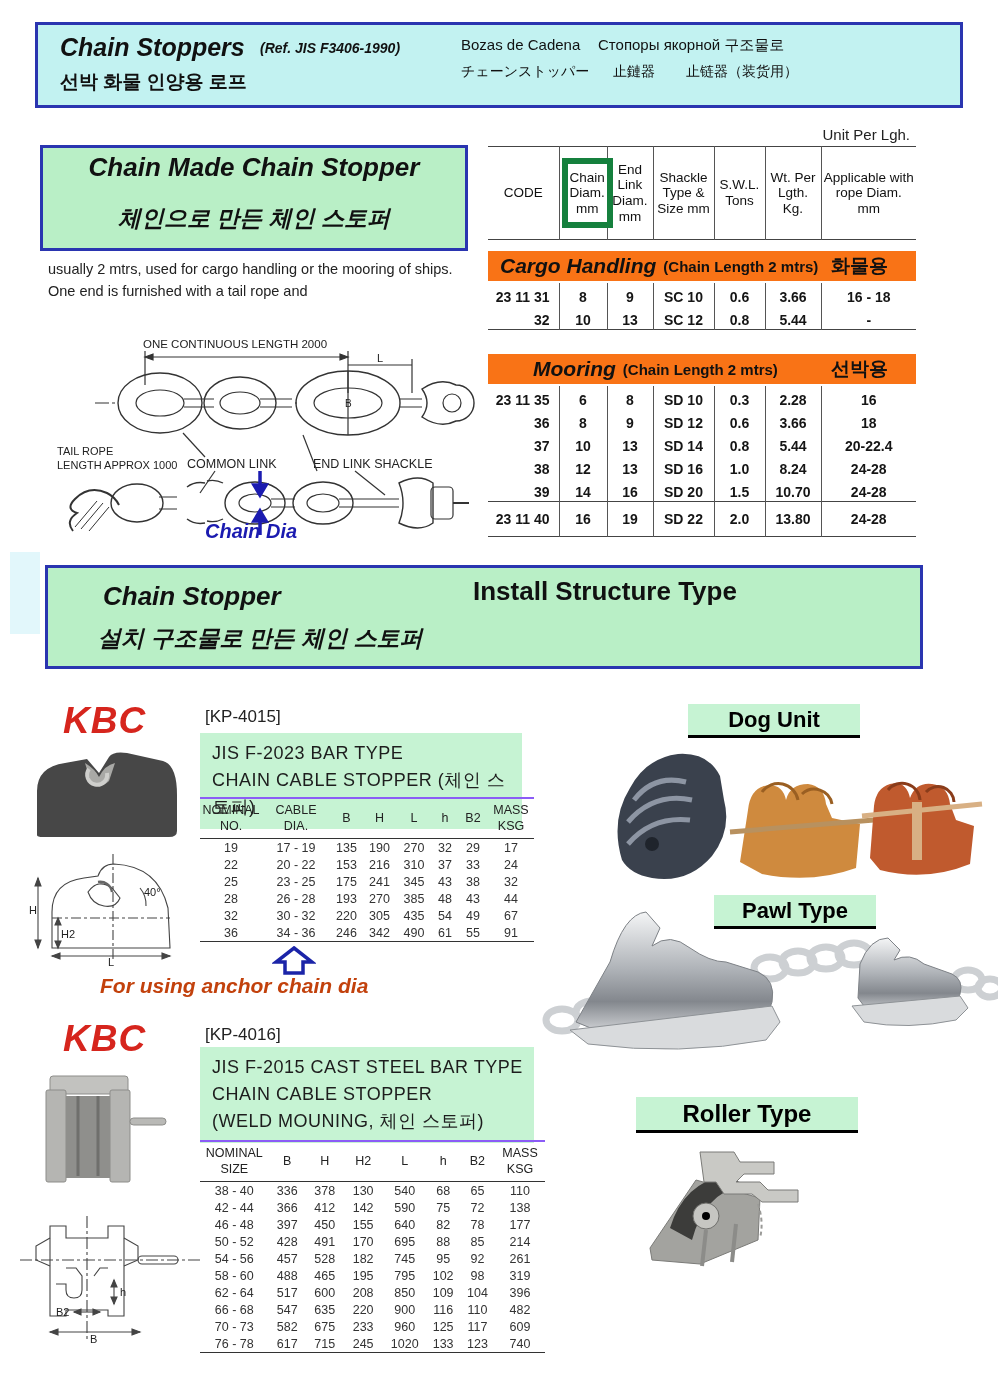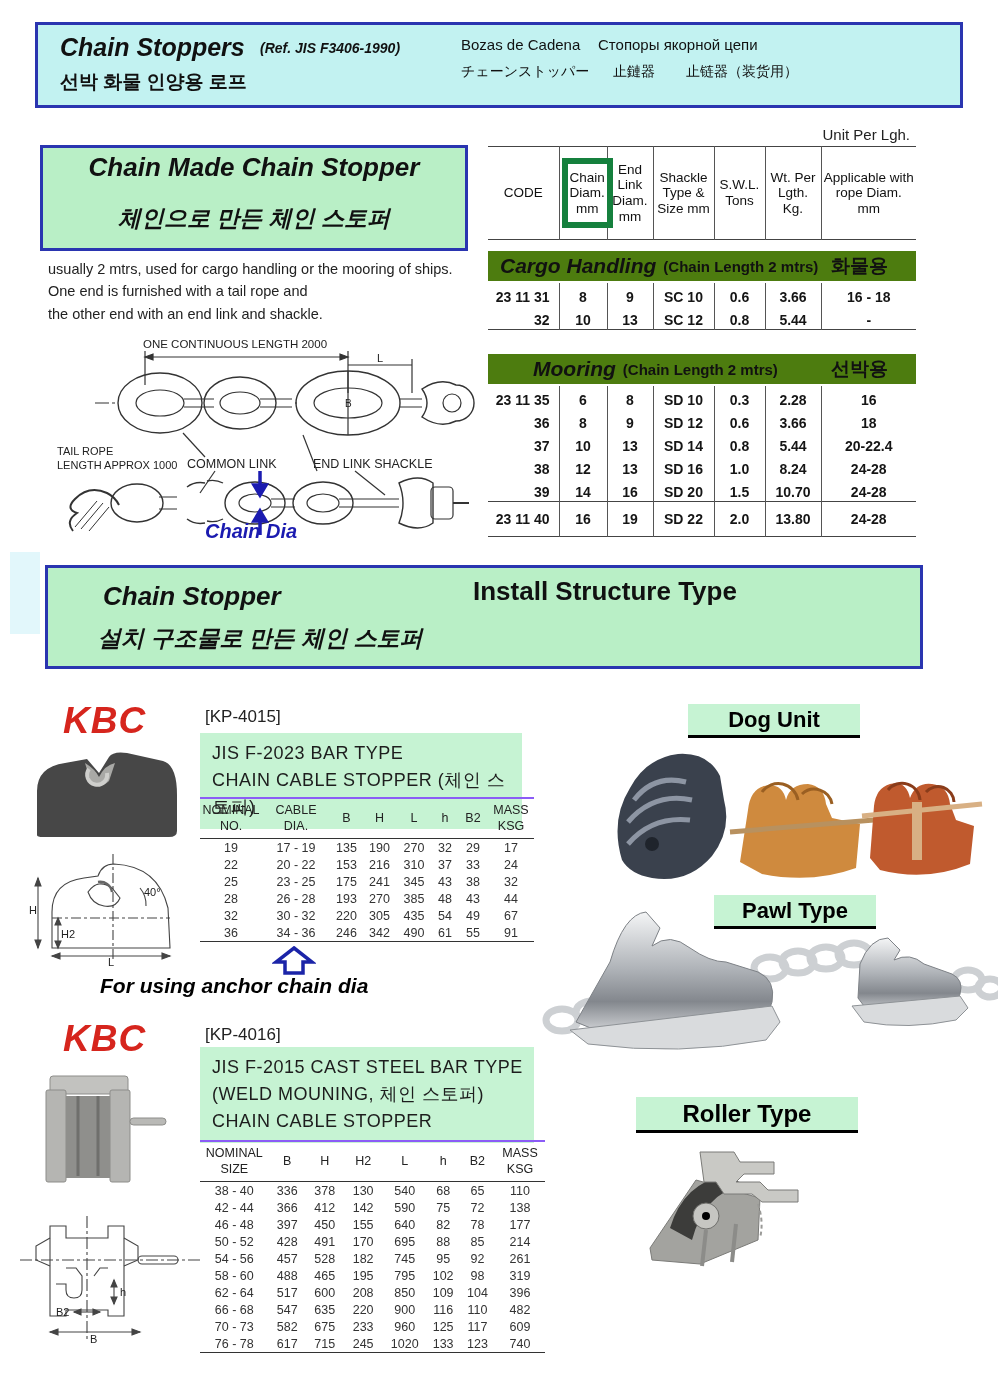--- a/index.html
+++ b/index.html
@@ -20,21 +20,21 @@
 
   
   .unit-lbl{position:absolute;left:805px;top:126px;width:105px;text-align:right;font-size:15px;color:#222;}
   .spec{position:absolute;left:488px;top:146px;width:428px;font-size:13.5px;}
   table.sp{border-collapse:collapse;width:100%;table-layout:fixed;}
   table.sp th,table.sp td{padding:2px 2px;text-align:center;font-weight:normal;}
   table.sp th{font-size:13.5px;line-height:1.15;height:88px;vertical-align:middle;}
   .sp-head{border-top:1.6px solid #444;border-bottom:1.6px solid #444;}
   table.sp th+th,table.sp td+td{border-left:1.6px solid #555;}
   .chain-hl{display:inline-block;border:6px solid #15803d;padding:6px 2px;line-height:1.15;}
-  .band{height:30px;background:#4d7c0f;display:flex;align-items:center;margin-top:11px;}
+  .band{height:30px;background:#f97316;display:flex;align-items:center;margin-top:11px;}
   .band .b-en{font-size:21px;font-weight:bold;font-style:italic;}
   .band .b-note{font-size:15px;font-weight:bold;margin-left:7px;}
   .band .b-kr{font-size:19px;font-weight:bold;margin-left:auto;margin-right:28px;}
   table.spd{border-collapse:collapse;width:100%;table-layout:fixed;margin-top:2px;}
   table.spd td{font-size:14px;font-weight:bold;text-align:center;padding:1px 2px;color:#151515;}
   table.spd td+td{border-left:1.6px solid #555;}
   table.spd td.c0{text-align:right;padding-right:9px;margin-top:36px;}
   table.spd{border-bottom:1.6px solid #444;}
   tbody.gap-top td{padding-top:6px;}
   tbody.last td{padding:9px 2px;border-top:1.6px solid #444;}
@@ -58,39 +58,39 @@
   .kbc{position:absolute;font-size:37px;font-weight:bold;font-style:italic;color:#d6251d;letter-spacing:1px;}
   .model{position:absolute;font-size:17px;color:#222;}
   .ktitle{position:absolute;background:#c6f3d3;color:#1d1d1d;padding:7px 10px 8px 12px;
           font-size:18px;line-height:1.5;letter-spacing:0.5px;}
   .kbc-table{position:absolute;border-top:2px solid #8b5cf6;}
   table.kt{border-collapse:collapse;width:100%;table-layout:fixed;}
   table.kt th{font-size:12.5px;font-weight:normal;color:#222;line-height:1.25;
               padding:4px 0;border-bottom:1.8px solid #333;vertical-align:middle;}
   table.kt td{font-size:12.5px;color:#333;text-align:center;padding:1.5px 0;}
   table.kt{border-bottom:1.8px solid #333;}
-  .note-blue{position:absolute;color:#000000;font-weight:bold;font-style:italic;font-size:21px;}
+  .note-blue{position:absolute;color:#c2410c;font-weight:bold;font-style:italic;font-size:21px;}
 
   
   .type-lbl{position:absolute;background:#c6f3d3;border-bottom:3.5px solid #000;
             font-weight:bold;font-size:22px;text-align:center;padding:3px 0 2px 0;color:#000;}
 
   svg text{font-family:"Liberation Sans",sans-serif;}
 </style>
 </head>
 <body>
 
 <div id="page">
 
   <div class="hdr-box">
     <div class="hdr-title">Chain Stoppers</div>
     <div class="hdr-ref">(Ref.  JIS F3406-1990)</div>
     <div class="hdr-kr">선박 화물 인양용 로프</div>
     <div class="hdr-es">Bozas de Cadena</div>
-    <div class="hdr-ru">Стопоры якорной цепи</div>
+    <div class="hdr-ru">Стопоры якорной 구조물로</div>
     <div class="hdr-ja">チェーンストッパー</div>
     <div class="hdr-zh1">止鏈器</div>
     <div class="hdr-zh2">止链器（装货用）</div>
   </div>
 
   <div class="unit-lbl">Unit Per Lgh.</div>
 
   <div class="spec">
     <table class="sp">
       <colgroup>
@@ -228,21 +228,20 @@
     </table>
   </div>
 
   <div class="gbox1">
     <div class="t1">Chain Made Chain  Stopper</div>
     <div class="t2">체인으로 만든 체인 스토퍼</div>
   </div>
   <div class="desc">
     <div>usually 2 mtrs,   used for  cargo  handling or the mooring of ships.</div>
     <div>One end is furnished with a  tail rope and</div>
-    <div>the other end with an end link and shackle.</div>
   </div>
 
   <svg style="position:absolute;left:55px;top:335px;" width="430" height="205" viewBox="0 0 430 205">
     <g stroke="#333" fill="none" stroke-width="1.2">
       <text x="88" y="13" font-size="11.5" fill="#222" stroke="none">ONE CONTINUOUS LENGTH 2000</text>
       <line x1="90" y1="22" x2="293" y2="22"></line>
         <line x1="90" y1="16" x2="90" y2="50"></line>
         <line x1="293" y1="16" x2="293" y2="58"></line>
       <path d="M90,22 l8,-3 v6 z M293,22 l-8,-3 v6 z" fill="#333"></path>
       <line x1="293" y1="30" x2="357" y2="30"></line>
@@ -433,22 +432,22 @@
 
   <svg style="position:absolute;left:272px;top:946px;" width="44" height="30" viewBox="0 0 44 30">
     <path d="M22,2 L40,16 H31 V27 H13 V16 H4 Z" fill="#fff" stroke="#1b24a8" stroke-width="3.5"></path>
   </svg>
   <div class="note-blue" style="left:100px;top:974px;">For using anchor chain dia</div>
 
   <div class="kbc" style="left:63px;top:1018px;">KBC</div>
   <div class="model" style="left:205px;top:1025px;">[KP-4016]</div>
   <div class="ktitle" style="left:200px;top:1047px;width:312px;">
     <div>JIS F-2015 CAST STEEL BAR TYPE</div>
+    <div>CHAIN CABLE STOPPER</div>
     <div>(WELD MOUNING, 체인 스토퍼)</div>
-    <div>CHAIN CABLE STOPPER</div>
   </div>
 
   <svg style="position:absolute;left:38px;top:1066px;" width="132" height="122" viewBox="0 0 132 122">
     <rect x="12" y="10" width="78" height="18" rx="3" fill="#c2c2bf" stroke="#8d8d8a"></rect>
     <rect x="8" y="24" width="20" height="92" rx="2" fill="#b5b5b2" stroke="#8d8d8a"></rect>
     <rect x="72" y="24" width="20" height="92" rx="2" fill="#b5b5b2" stroke="#8d8d8a"></rect>
     <rect x="28" y="30" width="44" height="82" fill="#8f8f8c"></rect>
     <path d="M40,30 v80 m20,-80 v80" stroke="#6f6f6c" stroke-width="3" fill="none"></path>
     <rect x="92" y="52" width="36" height="7" rx="3.5" fill="#b9b9b6" stroke="#8d8d8a"></rect>
   </svg>

